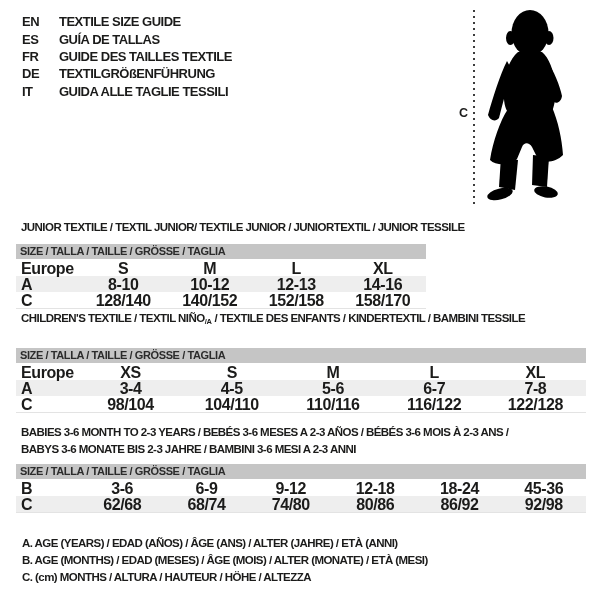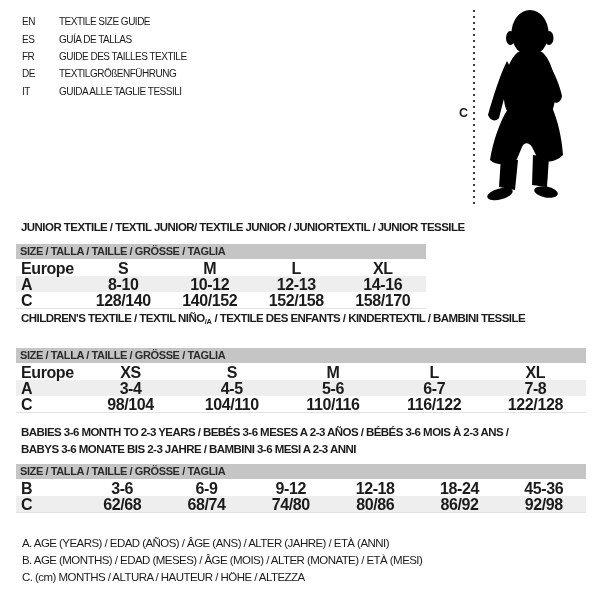--- a/index.html
+++ b/index.html
@@ -8,21 +8,21 @@
     width:600px; height:600px;
     font-family:"Liberation Sans", sans-serif;
     color:#1b1b1a;
   }
   .page { position:relative; width:600px; height:600px; background:#ffffff; overflow:hidden; }
 
   
   .lang-block { position:absolute; left:22px; top:13px; }
   .lang-row { display:flex; height:17.4px; align-items:center; }
   .lang-code, .lang-title {
-    font-size:10px; font-weight:normal; letter-spacing:-0.5px; white-space:nowrap;
+    font-size:13px; font-weight:bold; letter-spacing:-0.5px; white-space:nowrap;
   }
   .lang-code { width:37px; }
 
   
   .fig-label { position:absolute; left:459px; top:106px; font-size:12.5px; font-weight:bold; }
   .dotted-line {
     position:absolute; left:473px; top:10px; width:2px; height:197px;
     background:repeating-linear-gradient(to bottom,#3c3c3c 0,#3c3c3c 2px,transparent 2px,transparent 6px);
   }
   .baby { position:absolute; left:481px; top:8px; width:86px; height:196px; }
@@ -56,21 +56,21 @@
   .t2 .trow { grid-template-columns:64px repeat(5,1fr); }
   .t3 .trow { grid-template-columns:64px repeat(6,1fr); }
   .trow .val { text-align:center; }
   .trow .label { text-align:left; padding-left:5px; }
   .stripe { background:#eeeeee; }
 
   
   .footnotes { position:absolute; left:22px; top:534px; }
   .footnote {
     height:17px; display:flex; align-items:center;
-    font-size:11.5px; font-weight:normal; letter-spacing:-0.55px; white-space:nowrap;
+    font-size:11.5px; font-weight:bold; letter-spacing:-0.55px; white-space:nowrap;
   }
 </style>
 </head>
 <body>
 
 <div class="page">
 
   <div class="lang-block">
     <div class="lang-row">
       <span class="lang-code">EN</span>

